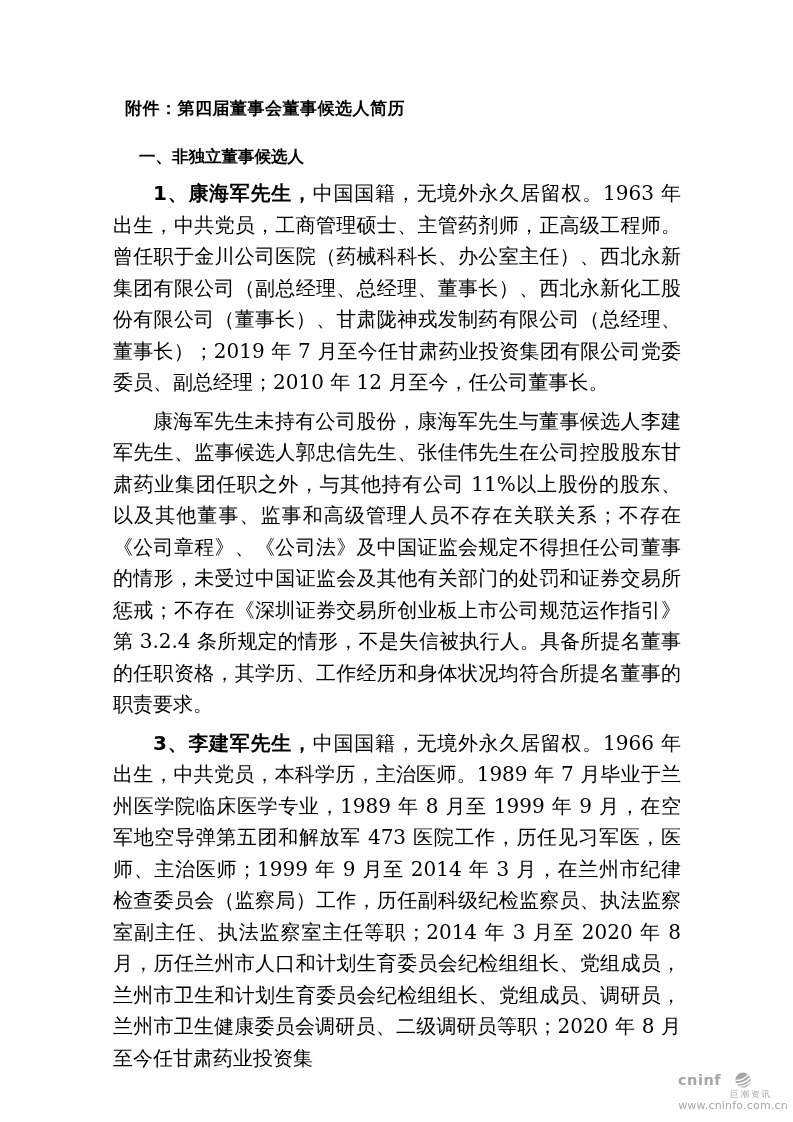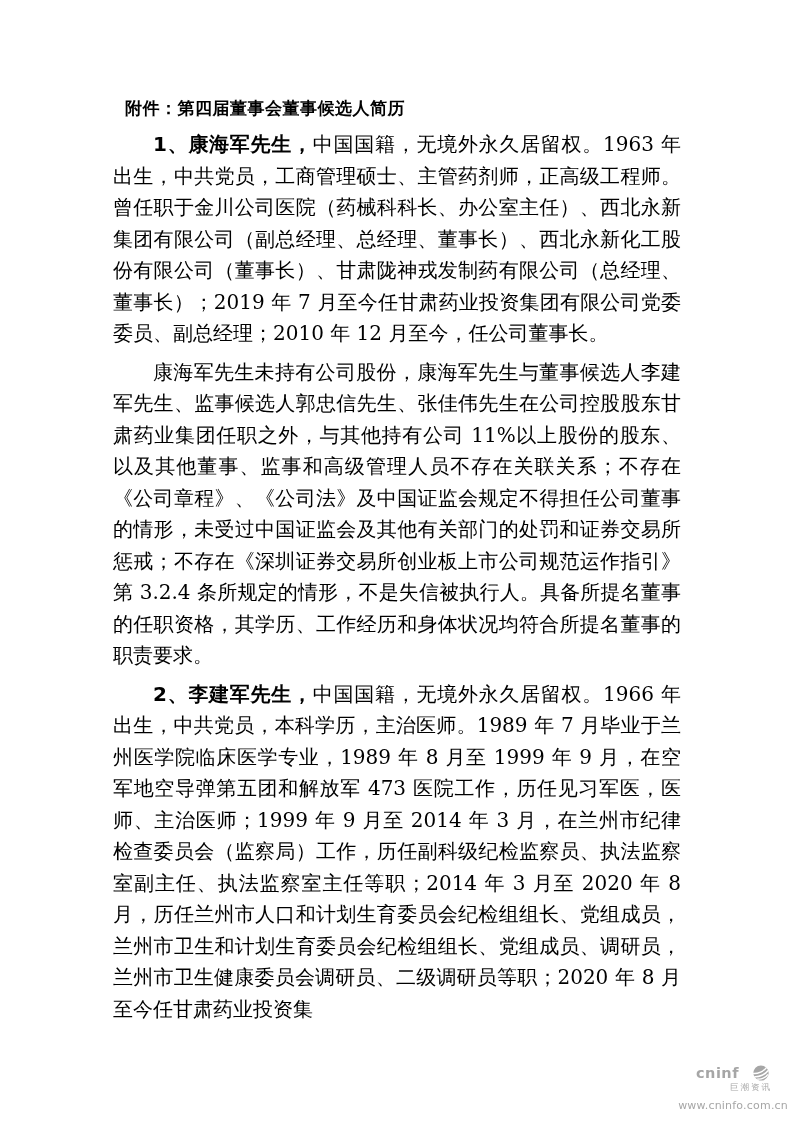--- a/index.html
+++ b/index.html
@@ -57,58 +57,59 @@
     right: 5px;
     bottom: 11px;
     width: 110px;
     color: #a6a6a6;
     text-align: right;
     user-select: none;
   }
   .logo-row {
     display: flex;
     align-items: center;
-    justify-content: center;
+    justify-content: flex-start;
     gap: 13px;
     line-height: 16px;
   }
   .logo-word {
     font-family: "DejaVu Sans", "Liberation Sans", sans-serif;
     font-weight: 700;
     font-size: 14.5px;
     letter-spacing: 0.5px;
   }
   .logo-sub {
     font-family: "DejaVu Sans", "Liberation Sans", sans-serif;
     font-size: 8.5px;
     letter-spacing: 2px;
     line-height: 10px;
-    margin: 0 16px 8px 0;
+    margin: 0 16px 1px 0;
   }
   .logo-url {
     font-family: "DejaVu Sans", "Liberation Sans", sans-serif;
     font-size: 11px;
     letter-spacing: 0.2px;
     line-height: 11px;
   }
 </style>
 </head>
 <body>
 
 <div class="doc">
 
   <h1 class="doc-title">附件：第四届董事会董事候选人简历</h1>
 
+  <h2 class="section-heading">一、非独立董事候选人</h2>
 
   <p class="para"><strong>1、康海军先生，</strong><span>中国国籍，无境外永久居留权。1963 年出生，中共党员，工商管理硕士、主管药剂师，正高级工程师。曾任职于金川公司医院（药械科科长、办公室主任）、西北永新集团有限公司（副总经理、总经理、董事长）、西北永新化工股份有限公司（董事长）、甘肃陇神戎发制药有限公司（总经理、董事长）；2019 年 7 月至今任甘肃药业投资集团有限公司党委委员、副总经理；2010 年 12 月至今，任公司董事长。</span></p>
 
 
   <p class="para"><span>康海军先生未持有公司股份，康海军先生与董事候选人李建军先生、监事候选人郭忠信先生、张佳伟先生在公司控股股东甘肃药业集团任职之外，与其他持有公司 11%以上股份的股东、以及其他董事、监事和高级管理人员不存在关联关系；不存在《公司章程》、《公司法》及中国证监会规定不得担任公司董事的情形，未受过中国证监会及其他有关部门的处罚和证券交易所惩戒；不存在《深圳证券交易所创业板上市公司规范运作指引》第 3.2.4 条所规定的情形，不是失信被执行人。具备所提名董事的任职资格，其学历、工作经历和身体状况均符合所提名董事的职责要求。</span></p>
 
-  <p class="para"><strong>2、李建军先生，</strong><span>中国国籍，无境外永久居留权。1966 年出生，中共党员，本科学历，主治医师。1989 年 7 月毕业于兰州医学院临床医学专业，1989 年 8 月至 1999 年 9 月，在空军地空导弹第五团和解放军 473 医院工作，历任见习军医，医师、主治医师；1999 年 9 月至 2014 年 3 月，在兰州市纪律检查委员会（监察局）工作，历任副科级纪检监察员、执法监察室副主任、执法监察室主任等职；2014 年 3 月至 2020 年 8 月，历任兰州市人口和计划生育委员会纪检组组长、党组成员，兰州市卫生和计划生育委员会纪检组组长、党组成员、调研员，兰州市卫生健康委员会调研员、二级调研员等职；2020 年 8 月至今任甘肃药业投资集</span></p>
+  <p class="para"><strong>3、李建军先生，</strong><span>中国国籍，无境外永久居留权。1966 年出生，中共党员，本科学历，主治医师。1989 年 7 月毕业于兰州医学院临床医学专业，1989 年 8 月至 1999 年 9 月，在空军地空导弹第五团和解放军 473 医院工作，历任见习军医，医师、主治医师；1999 年 9 月至 2014 年 3 月，在兰州市纪律检查委员会（监察局）工作，历任副科级纪检监察员、执法监察室副主任、执法监察室主任等职；2014 年 3 月至 2020 年 8 月，历任兰州市人口和计划生育委员会纪检组组长、党组成员，兰州市卫生和计划生育委员会纪检组组长、党组成员、调研员，兰州市卫生健康委员会调研员、二级调研员等职；2020 年 8 月至今任甘肃药业投资集</span></p>
 
 </div>
 
 <div class="footer-logo">
   <div class="logo-row">
     <span class="logo-word">cninf</span>
     <span style="display:inline-flex;">
       <svg width="18" height="18" viewBox="0 0 18 18" aria-hidden="true">
         <g transform="rotate(-24 9 9)">
           <circle cx="9" cy="9" r="7.6" fill="#a6a6a6"></circle>

